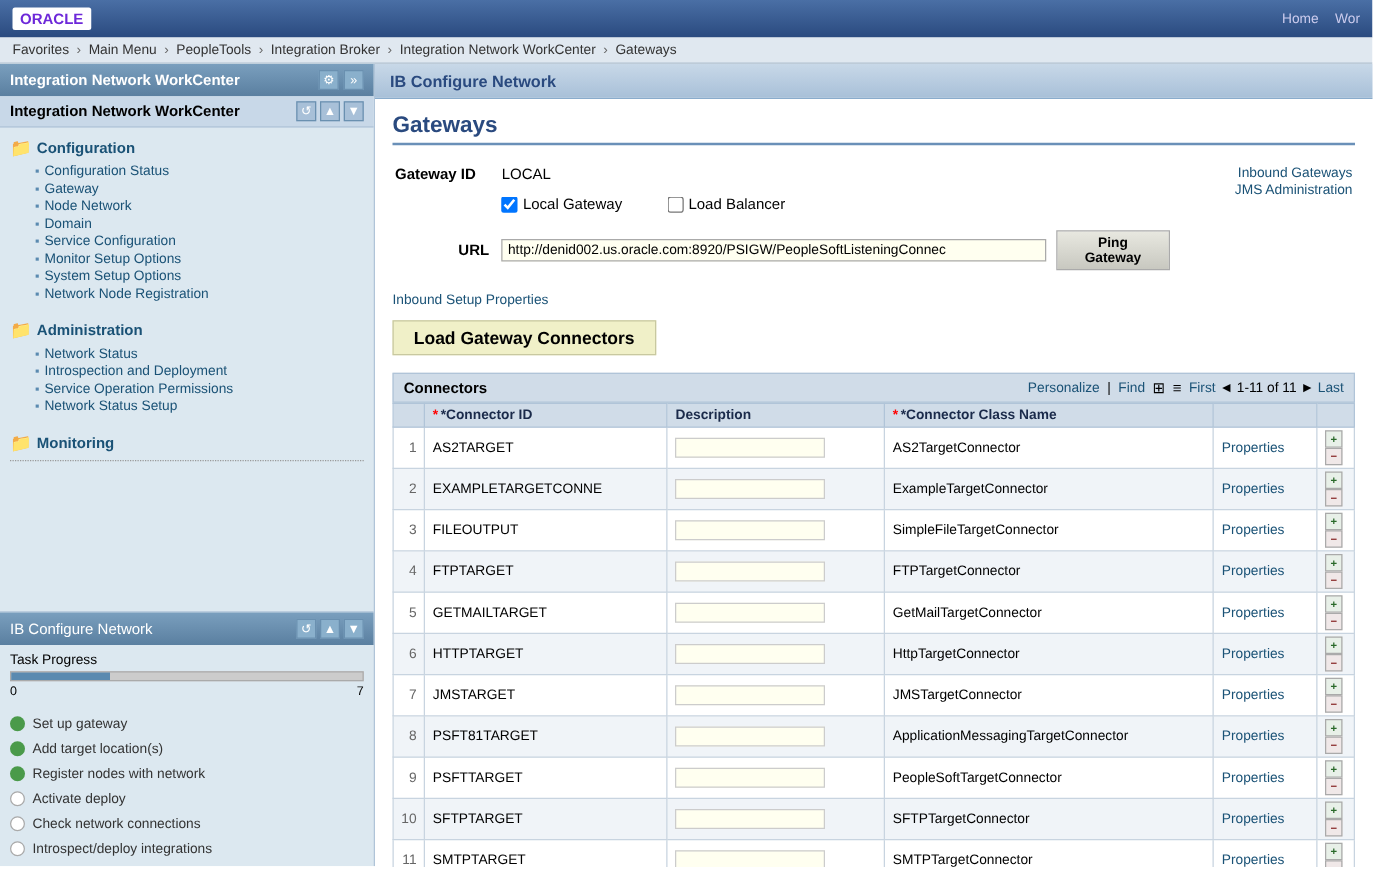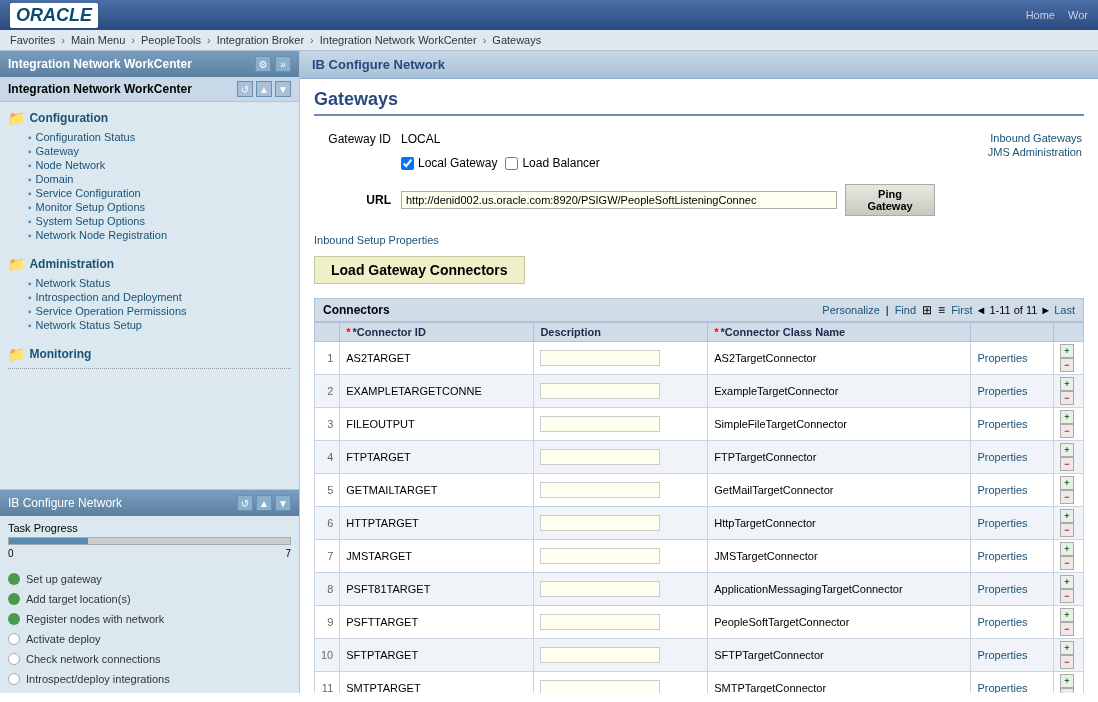--- a/index.html
+++ b/index.html
@@ -8,24 +8,23 @@
     
     #top-bar {
       background: linear-gradient(to bottom, #4a6fa5, #2a4a7f);
       height: 30px;
       display: flex;
       align-items: center;
       justify-content: space-between;
       padding: 0 10px;
     }
     #oracle-logo {
-      color: #0c4a6e;
-      font-weight: bold;
-      font-size: 18px;
-      font-style: italic;
+      color: #6d28d9;
+      font-weight: bold;
+      font-size: 12px;
       background: white;
       padding: 2px 6px;
       border-radius: 2px;
     }
     .top-links { color: #cce; font-size: 11px; }
     .top-links a { color: #cce; text-decoration: none; margin-left: 10px; }
 
     
     #breadcrumb-bar {
       background: #e0e8f0;
@@ -182,21 +181,21 @@
       font-size: 18px;
       color: #2a4a7f;
       font-weight: bold;
       margin-bottom: 12px;
       border-bottom: 2px solid #6a90b8;
       padding-bottom: 4px;
     }
 
     .checkbox-row {
       display: flex;
-      gap: 8px;
+      gap: 36px;
       align-items: center;
       margin: 4px 0;
     }
     .checkbox-label { font-size: 12px; display: flex; align-items: center; gap: 4px; }
 
     .url-row {
       display: flex;
       align-items: center;
       gap: 8px;
       margin: 4px 0;
@@ -480,21 +479,21 @@
   <div id="content">
     <div class="page-header">IB Configure Network</div>
 
     <div class="content-inner">
       <div class="gateways-title">Gateways</div>
 
       
       <table style="width:100%; font-size:12px; margin-bottom:6px;">
         <tbody>
             <tr>
-          <td style="width:90px; text-align:right; font-weight:normal; padding:2px 6px 2px 0;">Gateway ID</td>
+          <td style="width:90px; font-weight:bold; padding:2px 6px 2px 0;">Gateway ID</td>
           <td style="padding:2px;">LOCAL</td>
           <td rowspan="3" style="vertical-align:top; text-align:right; padding:2px 0 0 20px; width:160px;">
             <a class="inbound-link">Inbound Gateways</a>
             <a class="jms-link" style="margin-top:2px;">JMS Administration</a>
           </td>
         </tr>
         <tr>
           <td style="text-align:right; padding:2px 6px 2px 0;"></td>
           <td style="padding:2px;">
             <div class="checkbox-row">

